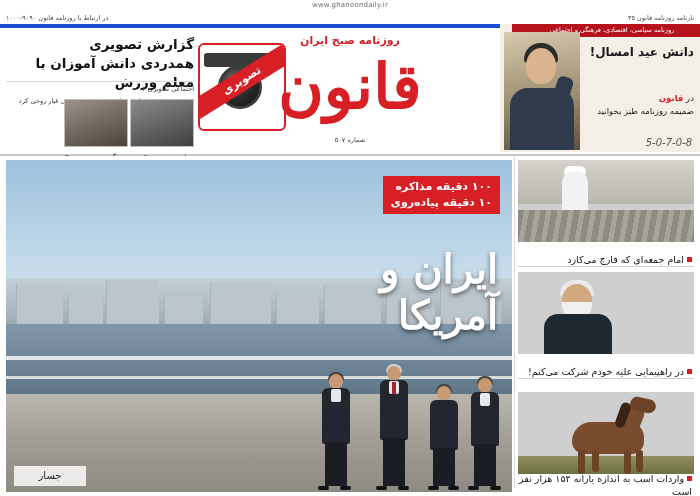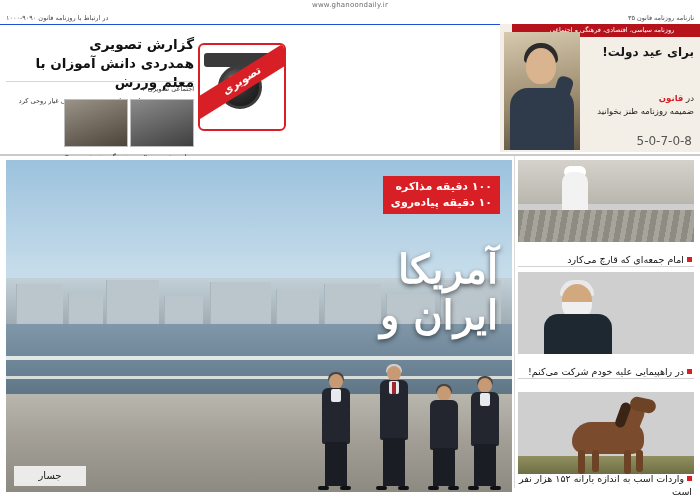--- a/index.html
+++ b/index.html
@@ -51,21 +51,21 @@
   }
 
   
   .info-strip {
     position: absolute;
     top: 0; left: 0;
     width: 700px;
     height: 13px;
     font-size: 6.5px;
     color: #4a4a4a;
-    border-bottom: 1px solid #1d4ed8;
+    border-bottom: 4px solid #1d4ed8;
   }
   .info-strip .left {
     position: absolute;
     left: 6px; top: 2.5px;
     direction: rtl;
   }
   .info-strip .center {
     position: absolute;
     left: 0; top: 2.5px;
     width: 700px;
@@ -266,23 +266,24 @@
     line-height: 13px;
   }
   .rc-sub .redword {
     color: #d81f26;
     font-weight: bold;
   }
   .rc-code {
     position: absolute;
     bottom: 4px;
     right: 8px;
-    font-size: 12px;
+    font-size: 10px;
     color: #555555;
     direction: ltr;
+    font-style: italic;
   }
   .rc-portrait {
     position: absolute;
     top: 8px;
     left: 4px;
     width: 76px;
     height: 118px;
     background: linear-gradient(170deg,#d6c9ae 0%, #9f8f72 55%, #5d5241 100%);
     overflow: hidden;
   }
@@ -691,31 +692,36 @@
       <div class="lc-capt" style="bottom:-10px; right:4px; width:60px;">سیاست تصویری ۲</div>
       <div class="lc-capt" style="bottom:-10px; right:70px; width:118px;">فرهنگ و هنر تصویری ۳</div>
     </div>
 
     <div class="camera-badge">
       <div class="body-top"></div>
       <div class="lens"></div>
       <div class="ribbon">تصویری</div>
     </div>
 
+    <div class="logo-block">
+      <div class="logo-top-line">روزنامه صبح ایران</div>
+      <div class="logo-word">قانون</div>
+      <div class="logo-date-line">شماره ۵۰۷</div>
+    </div>
 
     <div class="right-col">
       <div class="rc-banner">روزنامه سیاسی، اقتصادی، فرهنگی و اجتماعی</div>
       <div class="rc-portrait">
         <div class="hair"></div>
         <div class="head"></div>
         <div class="body"></div>
         <div class="arm"></div>
       </div>
       <div class="rc-head">
-        <div>برای عید دولت!</div>
+        <div>دانش عید امسال!</div>
       </div>
       <div class="rc-sub">
         <span>در</span>
         <span class="redword">قانون</span><br>
         <span>ضمیمه روزنامه طنز بخوانید</span>
       </div>
       <div class="rc-code">5-0-7-0-8</div>
     </div>
   </div>
 
@@ -775,22 +781,22 @@
         <div class="f-shoe" style="left:10px;"></div>
         <div class="f-shoe" style="left:32px;"></div>
       </div>
 
       <div class="red-tag">
         <span class="l2">۱۰۰ دقیقه مذاکره</span>
         <span class="l2">۱۰ دقیقه پیاده‌روی</span>
       </div>
 
       <div class="main-head">
+        <span class="ln">ایران و</span>
         <span class="ln">آمریکا</span>
-        <span class="ln">ایران و</span>
       </div>
 
       <div class="photo-credit">جسار</div>
     </div>
 
     <div class="vrule" style="top:0; left:514px; height:332px;"></div>
 
     <div class="side-col">
 
       <div class="side-item" style="top:0;">

